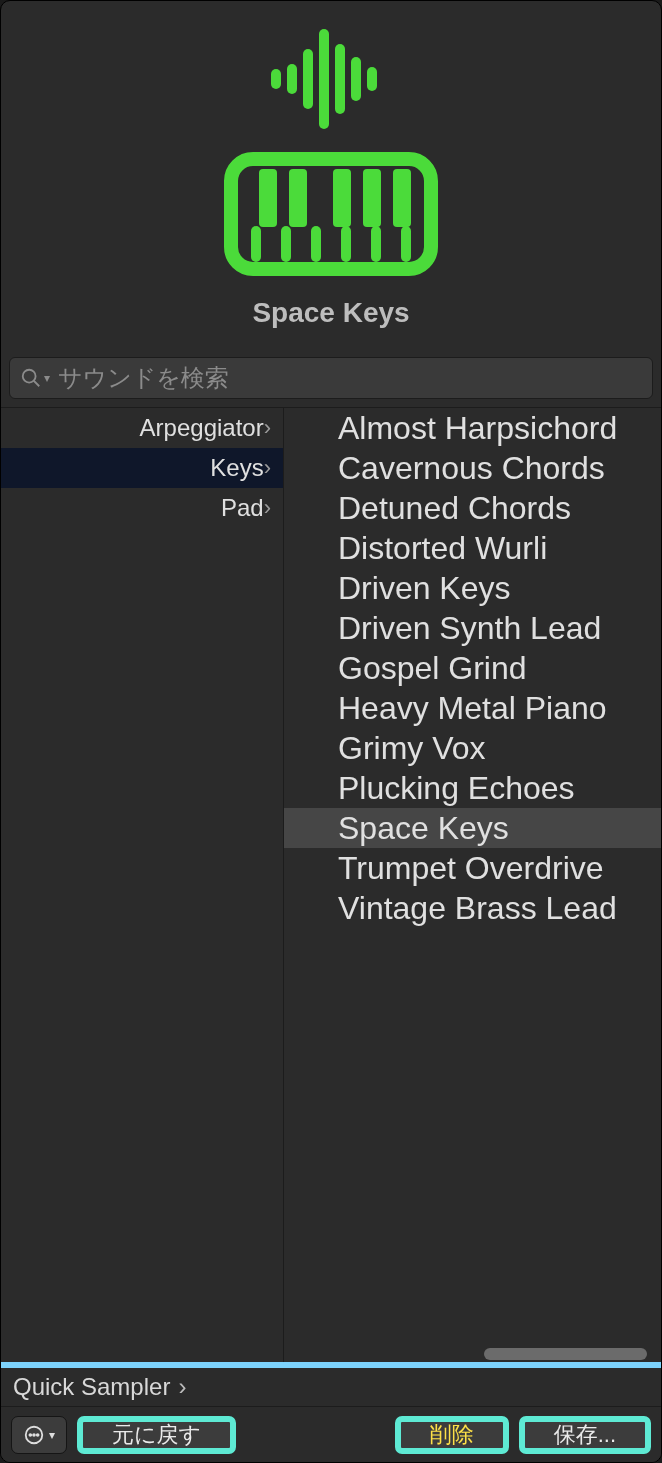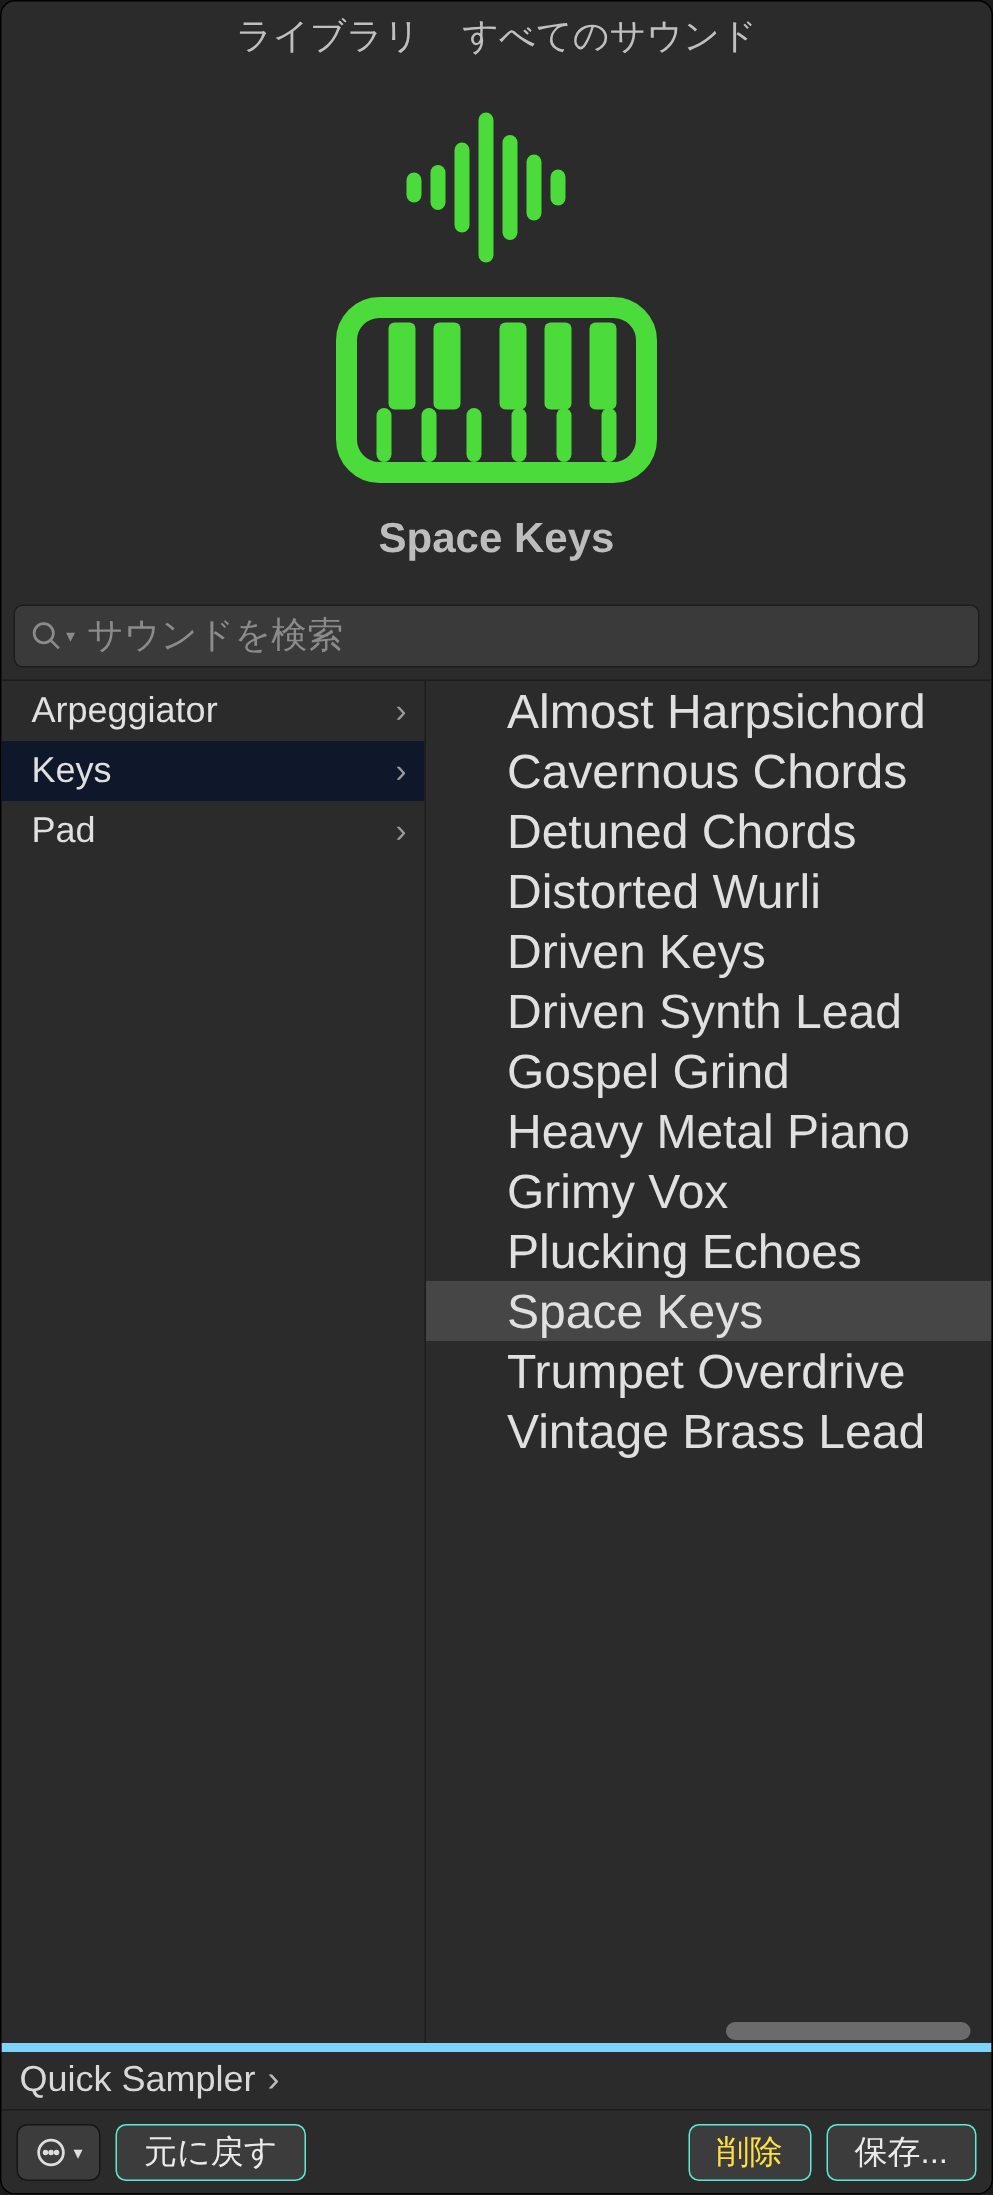--- a/index.html
+++ b/index.html
@@ -12,44 +12,40 @@
   .hero-title { margin-top: 18px; font-size: 28px; font-weight: 600; color: #bdbdbd; }
   .search-wrap { padding: 0 8px 8px; }
   .search { position: relative; height: 42px; background: #3a3a3a; border: 1px solid #1c1c1c; border-radius: 6px; display: flex; align-items: center; padding: 0 10px; }
   .search svg { flex: 0 0 auto; }
   .search input { flex: 1; background: transparent; border: 0; outline: 0; color: #ccc; font-size: 24px; padding-left: 6px; }
   .search input::placeholder { color: #8b8b8b; }
   .browser { flex: 1; display: flex; border-top: 1px solid #1c1c1c; min-height: 0; }
   .col { overflow-y: auto; }
   .col-left { width: 283px; border-right: 1px solid #1c1c1c; }
   .col-right { flex: 1; position: relative; }
-  .row { display: flex; align-items: center; justify-content: space-between; height: 40px; padding: 0 12px 0 20px; font-size: 24px; color: #e0e0e0; cursor: default; }
+  .row { display: flex; align-items: center; justify-content: flex-end; height: 40px; padding: 0 12px 0 20px; font-size: 24px; color: #e0e0e0; cursor: default; }
   .row.selected { background: #0f172a; }
   .row .chev { color: #9a9a9a; font-size: 22px; }
   .row2 { display: flex; align-items: center; height: 40px; padding-left: 54px; font-size: 32px; color: #e0e0e0; cursor: default; }
   .row2.selected { background: #464646; }
   .hscroll { position: absolute; left: 0; right: 6px; bottom: 0; height: 16px; background: #2b2b2b; }
   .hscroll .thumb { position: absolute; left: 200px; right: 8px; top: 2px; height: 12px; background: #6b6b6b; border-radius: 6px; }
   .path-bar { height: 44px; border-top: 6px solid #7dd3fc; display: flex; align-items: center; padding-left: 12px; font-size: 24px; color: #d8d8d8; gap: 8px; }
   .footer { height: 56px; border-top: 1px solid #1c1c1c; display: flex; align-items: center; padding: 0 10px; gap: 10px; background: #2b2b2b; }
   .icon-btn { height: 38px; min-width: 56px; background: #3c3c3c; border: 1px solid #151515; border-radius: 7px; display: flex; align-items: center; justify-content: center; gap: 4px; color: #ddd; }
-  .btn { height: 38px; padding: 0 18px; background: #3c3c3c; border: 1px solid #5eead4; border-radius: 7px; display: flex; align-items: center; justify-content: center; font-size: 22px; color: #eaeaea; }
+  .btn { height: 38px; padding: 0 29px; background: #3c3c3c; border: 6px solid #5eead4; border-radius: 7px; display: flex; align-items: center; justify-content: center; font-size: 22px; color: #eaeaea; }
   .btn.dim { color: #fde047; }
   .spacer { flex: 1; }
   .chev-right::after { content: "›"; }
 </style>
 </head>
 <body>
 
 <div class="window">
 
-  <div class="breadcrumb">
-    <span>ライブラリ</span>
-    <span>すべてのサウンド</span>
-  </div>
 
   <div class="hero">
     <div class="hero-icon">
       <svg width="240" height="260" viewBox="0 0 240 260">
 
         <g fill="#4bdb3a">
           <rect x="76" y="45" width="10" height="30" rx="5"></rect>
           <rect x="92" y="30" width="10" height="60" rx="5"></rect>
           <rect x="108" y="10" width="10" height="100" rx="5"></rect>
           <rect x="124" y="25" width="10" height="70" rx="5"></rect>

